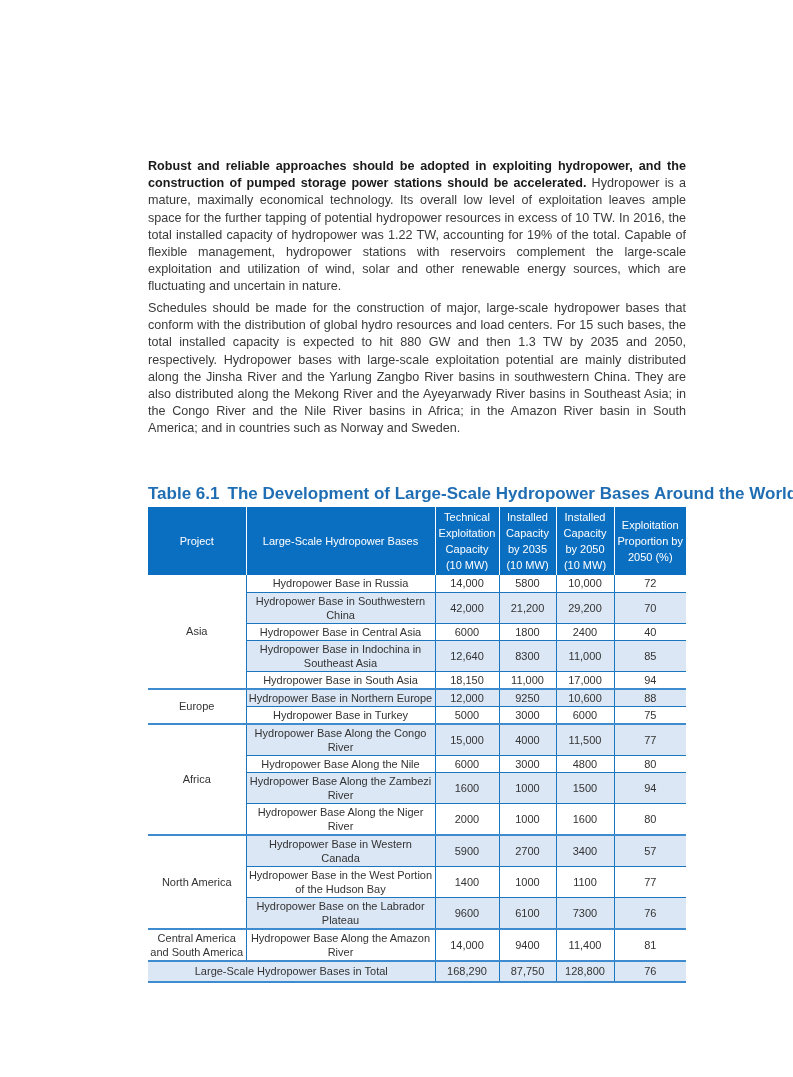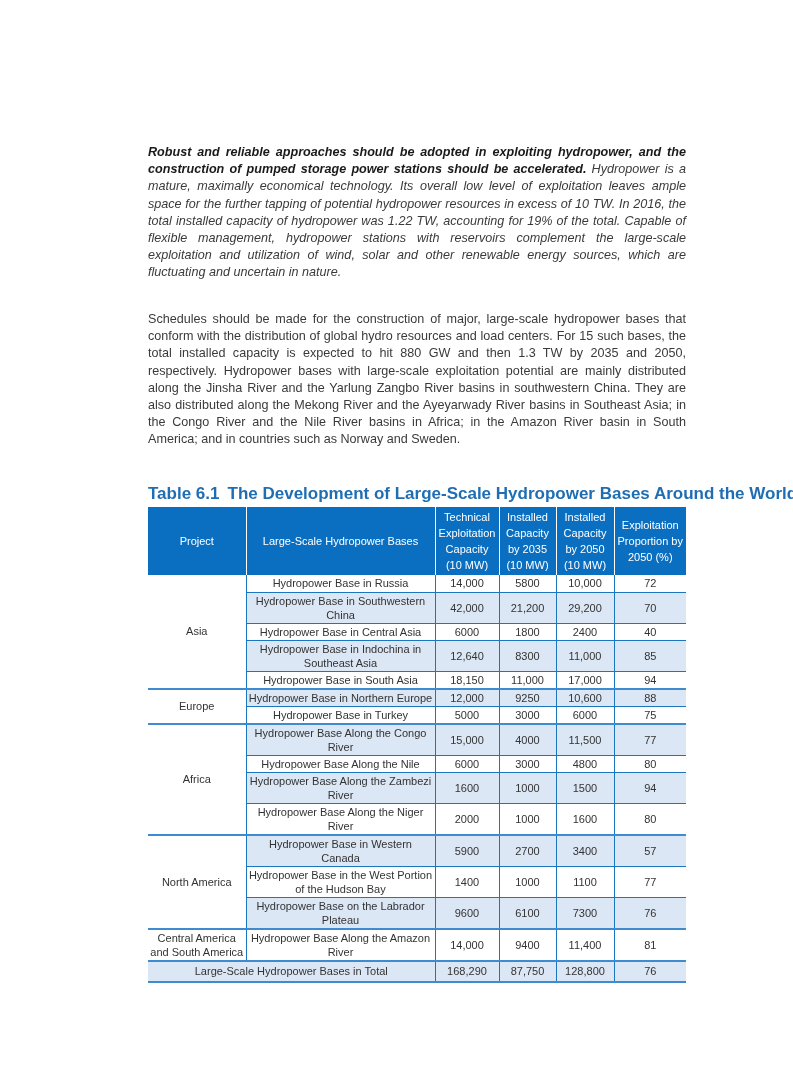--- a/index.html
+++ b/index.html
@@ -1,20 +1,20 @@
 <!DOCTYPE html>
 <html><head>
 <meta charset="utf-8">
 <style>
   html, body { margin:0; padding:0; background:#ffffff; }
   body { width:793px; height:1077px; position:relative; overflow:hidden;
          font-family:"Liberation Sans", sans-serif; color:#3a3a3a; }
   .text-block { position:absolute; left:148px; width:538px; font-size:12.6px; line-height:17.2px; text-align:justify; }
-  .p1 { top:144px;font-style:italic; }
-  .p2 { top:311px; }
+  .p1 { top:158px; }
+  .p2 { top:300px; }
   .bold-lead { font-weight:bold; color:#1a1a1a; }
   .caption { position:absolute; left:148px; width:538px; top:484px; font-size:17px; font-weight:bold; color:#1f6db3; text-align:center; white-space:nowrap; }
   .caption .num { margin-right:8px; }
   table.data { position:absolute; left:148px; top:507px; width:538px; border-collapse:collapse; font-size:11px; color:#333; }
   table.data th { background:#0a6fc1; color:#ffffff; font-weight:normal; text-align:center; line-height:16px; padding:0 2px; border-left:1px solid #ffffff; }
   table.data th:first-child { border-left:none; }
   table.data thead tr { height:68px; }
   table.data td { text-align:center; line-height:14px; padding:1px 2px; border-left:1px solid #1a76bf; border-bottom:1px solid #1a76bf; }
   table.data td.region { border-left:none; background:#ffffff; }
   table.data tr.alt td.cell { background:#dce7f5; }

